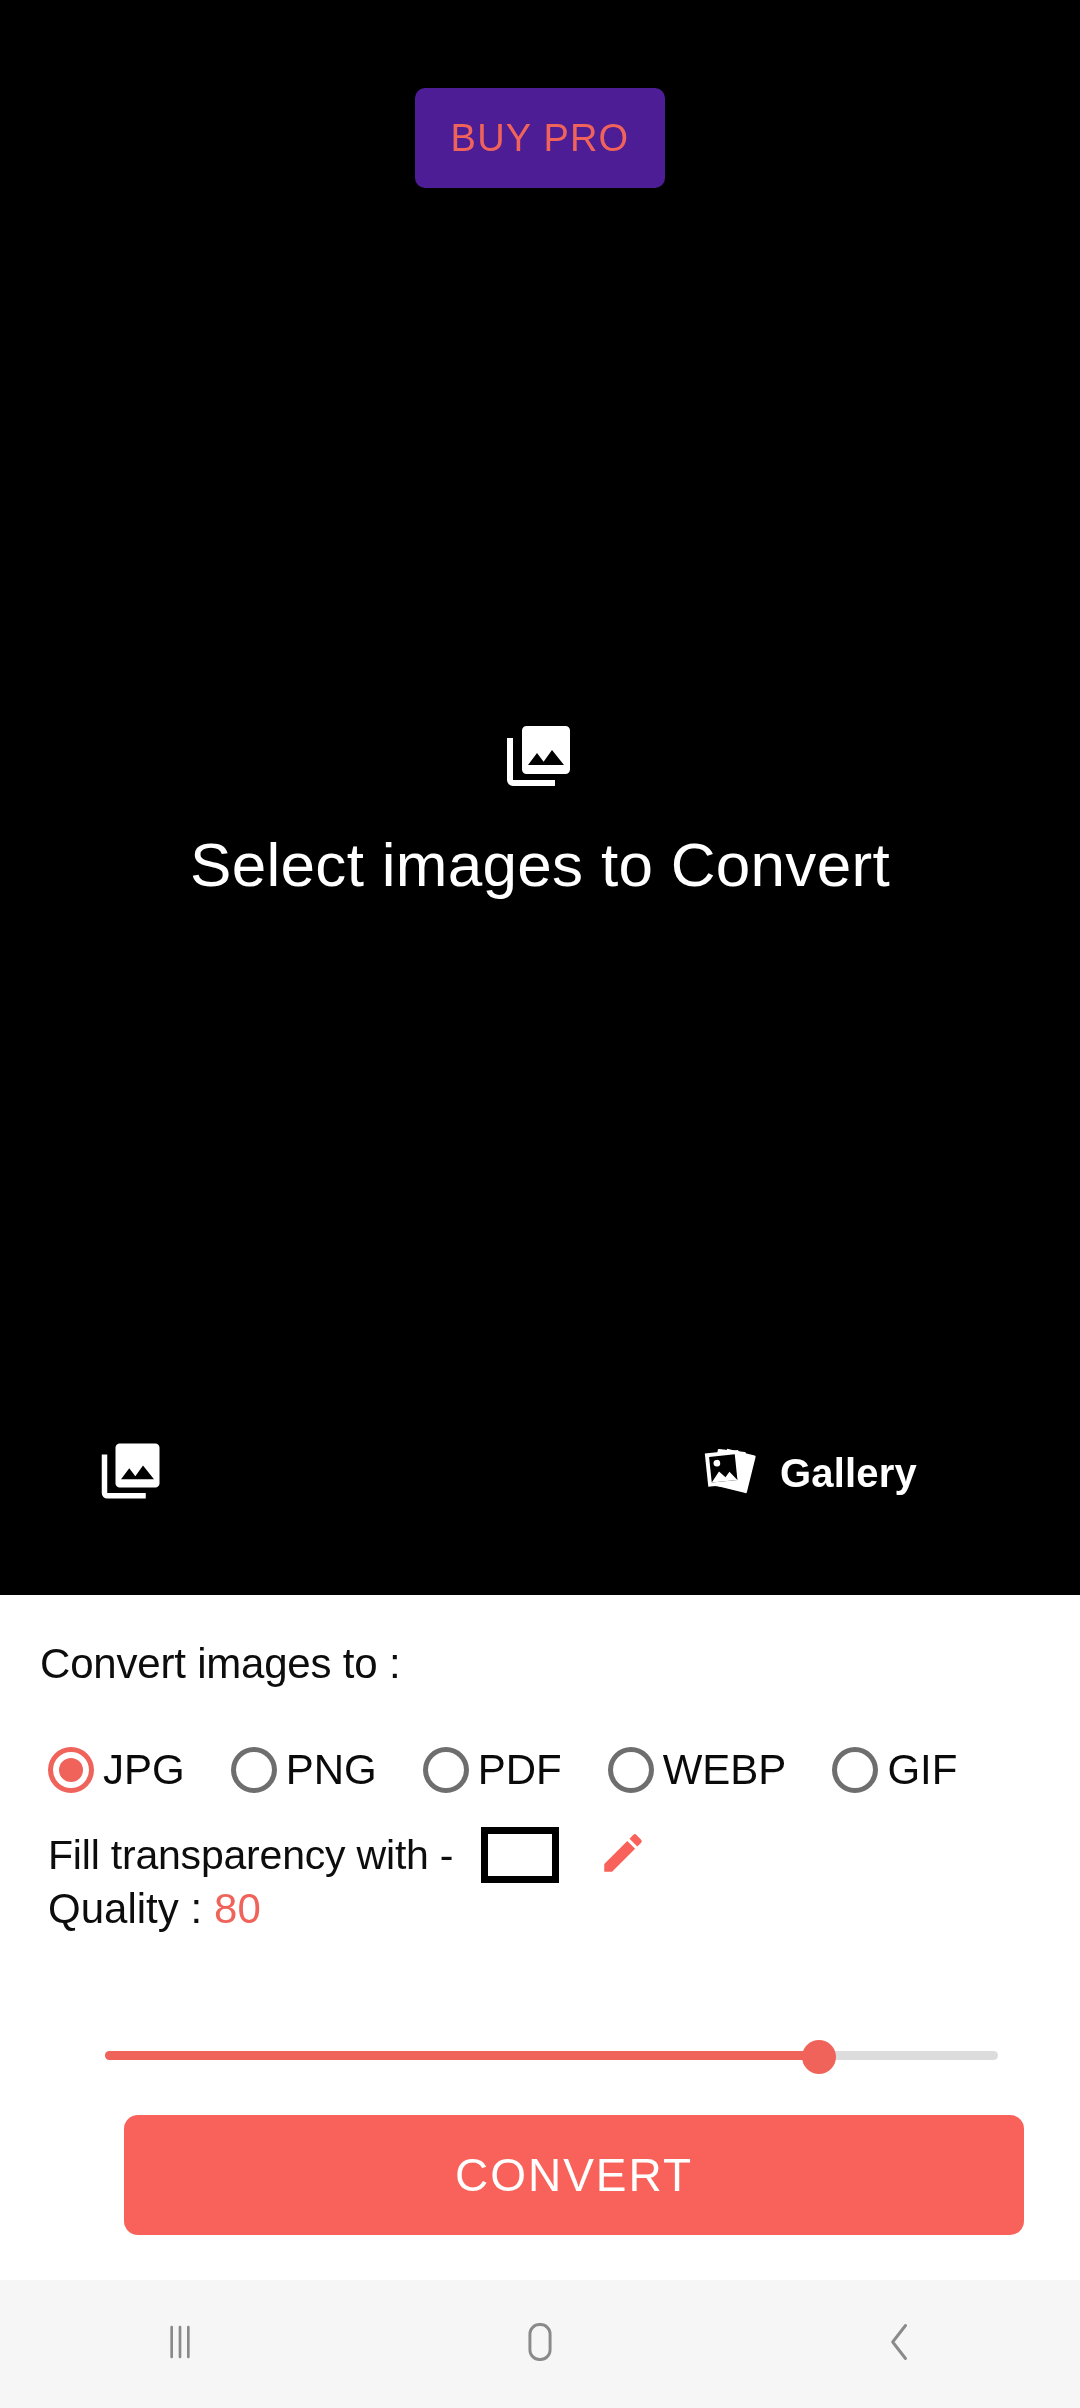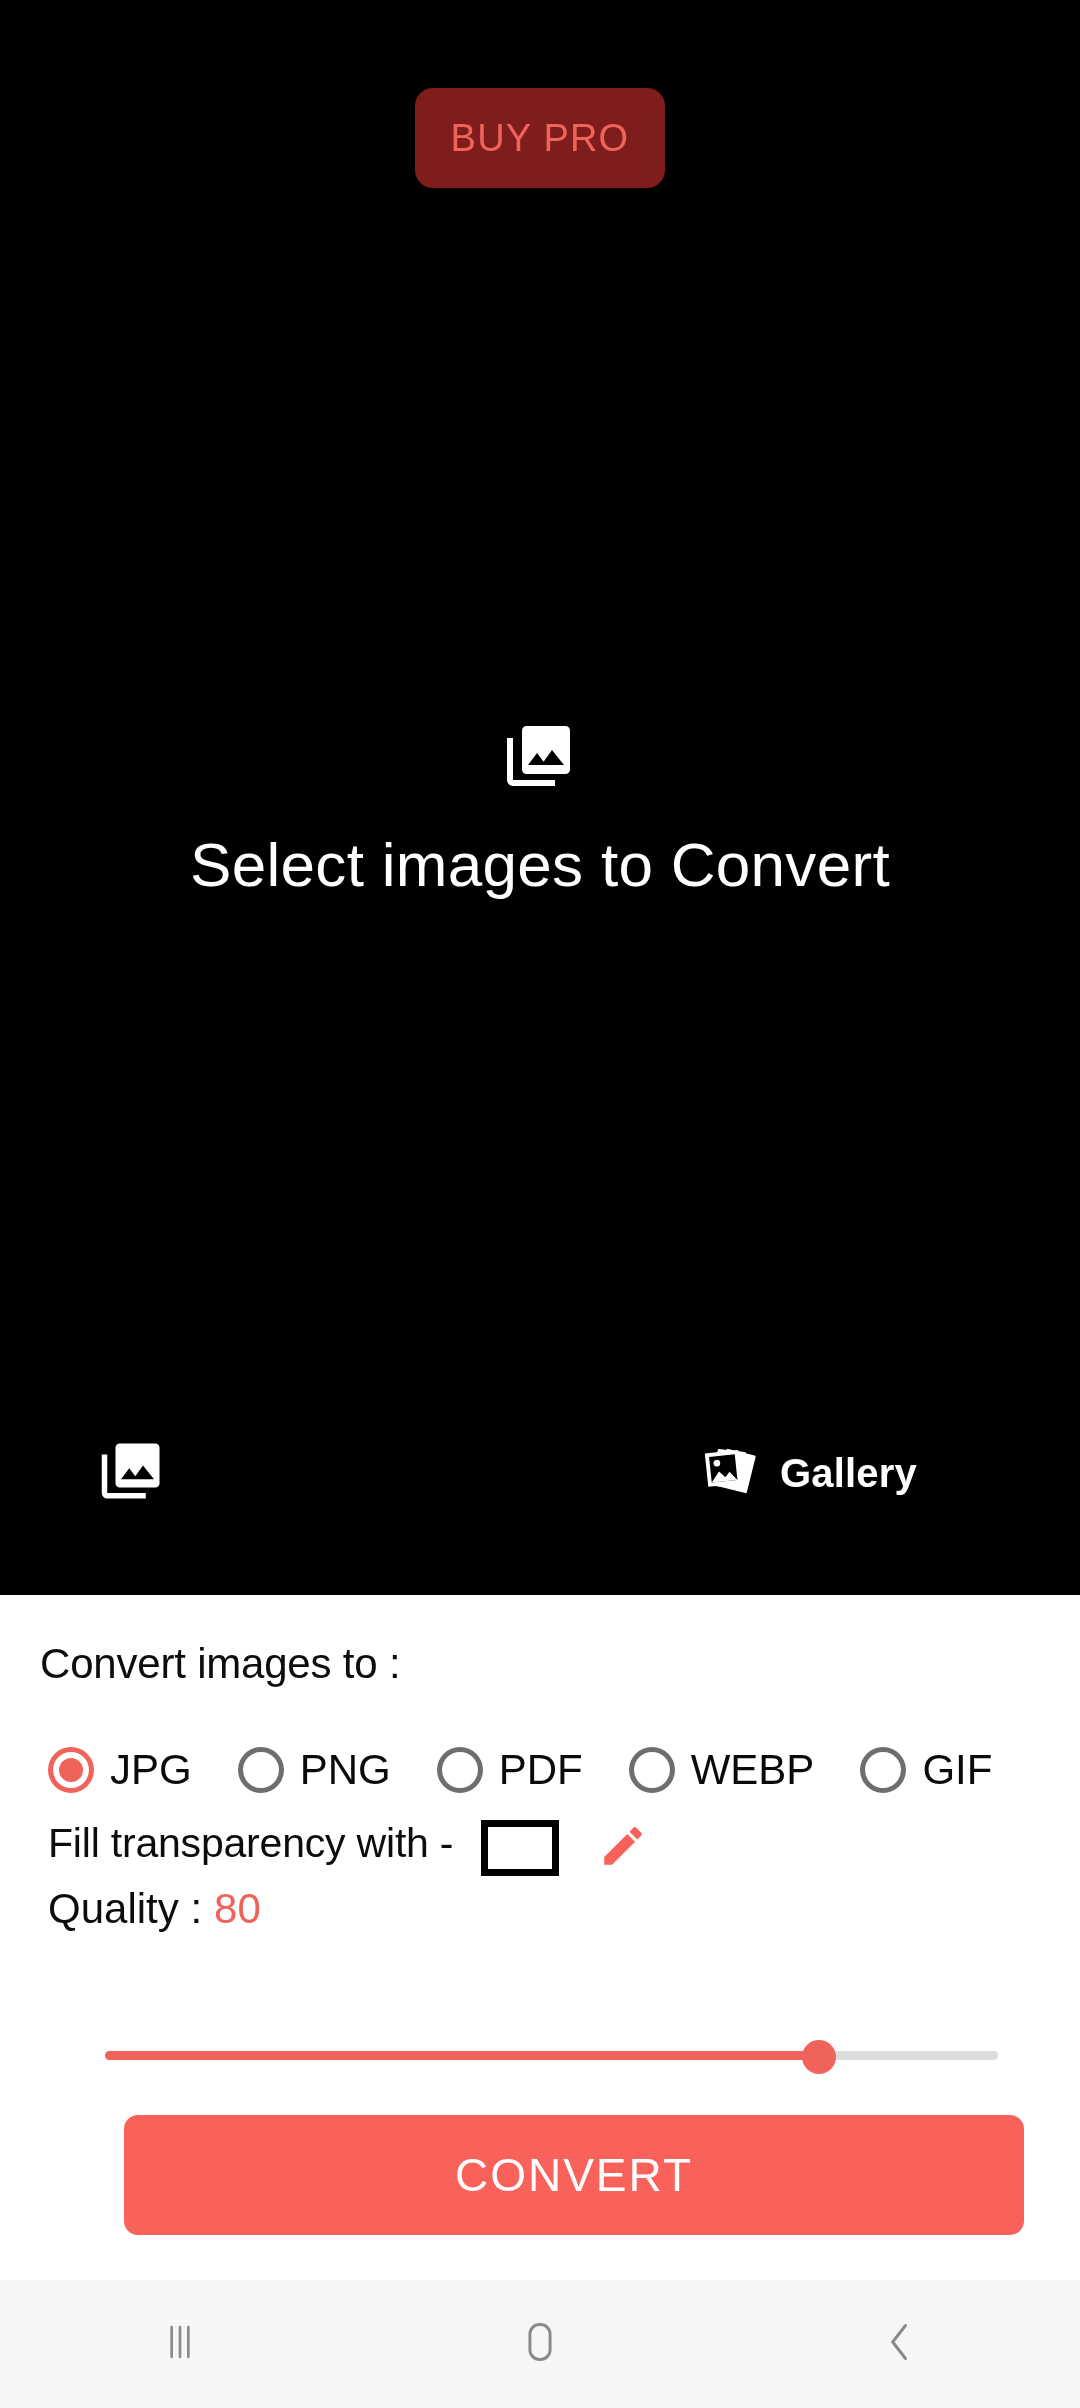--- a/index.html
+++ b/index.html
@@ -12,21 +12,21 @@
   }
 
   
   #hero {
     position:absolute; left:0; top:0; width:1080px; height:1595px;
     background:#000000;
   }
 
   #buy-pro {
     position:absolute; left:415px; top:88px; width:250px; height:100px;
-    background:#7f1d1d; border:none; border-radius:18px;
+    background:#4c1d95; border:none; border-radius:10px;
     color:#F0635A; font-size:38px; letter-spacing:1.2px;
     font-family:"Liberation Sans", sans-serif;
     display:flex; align-items:center; justify-content:center;
     cursor:pointer;
   }
 
   #hero-center {
     position:absolute; left:0; top:720px; width:1080px;
     display:flex; flex-direction:column; align-items:center;
   }
@@ -60,40 +60,40 @@
     position:absolute; left:40px; top:45px;
     font-size:42px; color:#0d0d0d; font-weight:500; letter-spacing:-0.2px;
   }
 
   #format-row {
     position:absolute; left:48px; top:1730px; width:1032px; height:80px;
     display:flex; align-items:center; gap:0; overflow:hidden;
   }
   #format-row { top:135px; }
   .format-option {
-    display:flex; align-items:center; gap:16px; margin-right:46px;
+    display:flex; align-items:center; gap:9px; margin-right:46px;
     flex:0 0 auto; cursor:pointer;
   }
   .radio {
     width:46px; height:46px; border-radius:50%;
     border:5px solid #6e6e6e; background:#fff;
     display:flex; align-items:center; justify-content:center; flex:0 0 auto;
   }
   .radio.checked { border-color:#F0635A; }
   .radio.checked::after {
     content:""; display:block; width:24px; height:24px;
     border-radius:50%; background:#F0635A;
   }
   .format-label {
     font-size:42px; color:#0a0a0a; font-weight:400; white-space:nowrap;
   }
 
   #transparency-row {
     position:absolute; left:48px; top:225px; height:70px;
-    display:flex; 
+    display:flex; align-items:center;
   }
   #transparency-label {
     font-size:41px; color:#0d0d0d; font-weight:500; letter-spacing:-0.2px;
   }
   #color-swatch {
     width:78px; height:56px; background:#ffffff;
     border:7px solid #000000; margin-left:28px; cursor:pointer;
   }
   #edit-color-button {
     margin-left:36px; width:56px; height:56px; cursor:pointer;

